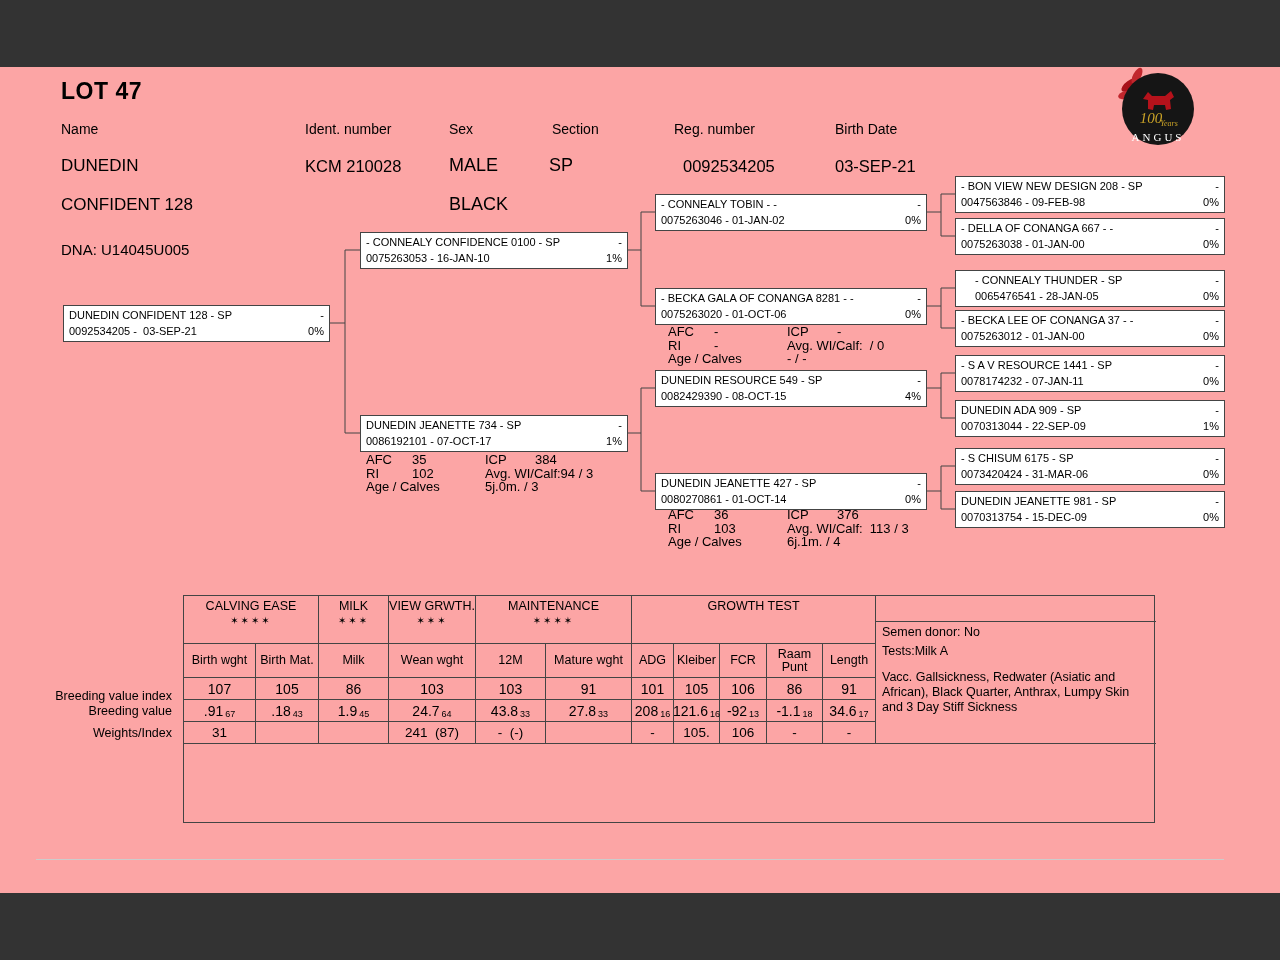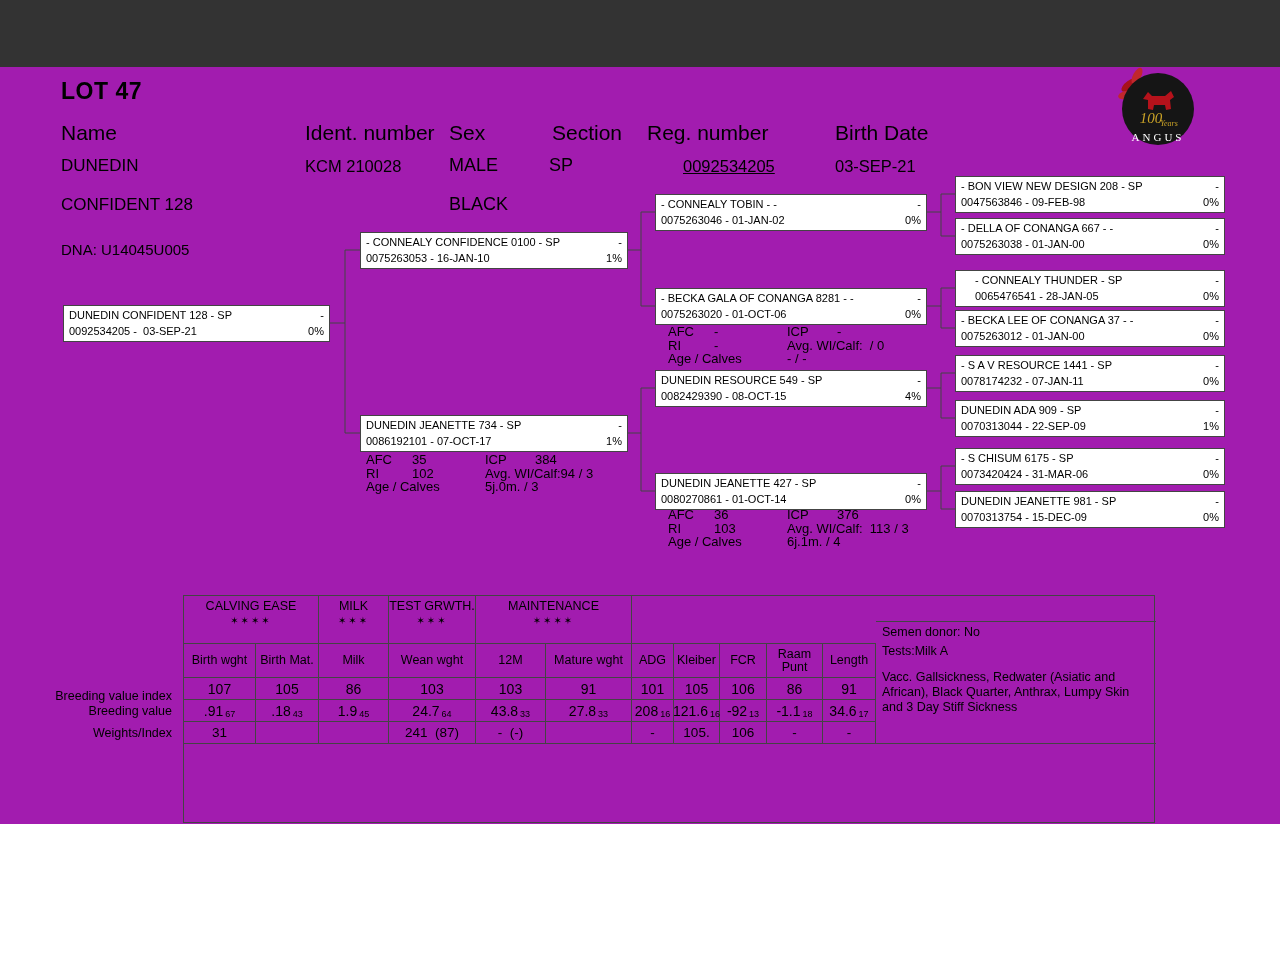--- a/index.html
+++ b/index.html
@@ -1,25 +1,25 @@
 <!DOCTYPE html>
 <html><head>
 <meta charset="utf-8">
 <style>
   * { margin:0; padding:0; box-sizing:border-box; }
   html,body { background:#fff; }
-  #page { position:relative; width:1280px; height:824px; background:#a21caf; overflow:hidden;
+  #page { position:relative; width:1280px; height:960px; background:#fca5a5; overflow:hidden;
           font-family:"Liberation Sans", sans-serif; color:#000; }
   .bar { position:absolute; left:0; width:1280px; height:67px; background:#333; }
   .bar.top { top:0; } .bar.bottom { top:893px; }
 
   .abs { position:absolute; }
   .lot { font-size:23px; font-weight:bold; letter-spacing:.5px; }
   .owner { font-size:15px; }
-  .flabel { font-size:21px; }
+  .flabel { font-size:14px; }
   .fval { font-size:16.5px; }
   .fval.big { font-size:18px; }
   .dna { font-size:15px; }
 
   
   .pbox { position:absolute; height:37px; border:1px solid #444; background:#fff;
           font-size:11px; line-height:16px; padding:1px 5px; }
   .pbox .prow { display:flex; justify-content:space-between; }
   .pbox span { white-space:pre; }
   .pedlines { position:absolute; left:0; top:0; pointer-events:none; }
@@ -72,28 +72,28 @@
       <text x="36" y="57" text-anchor="middle" font-family="Liberation Serif, serif" font-style="italic" font-size="15" fill="#c9a227">100</text>
       <text x="54" y="60" text-anchor="middle" font-family="Liberation Serif, serif" font-style="italic" font-size="8" fill="#c9a227">Years</text>
       <text x="43" y="75" text-anchor="middle" font-family="Liberation Serif, serif" font-size="11" letter-spacing="3" fill="#ffffff">ANGUS</text>
     </svg>
   </div>
 
   <div class="abs flabel" style="left:61px;top:121px;">Name</div>
   <div class="abs flabel" style="left:305px;top:121px;">Ident. number</div>
   <div class="abs flabel" style="left:449px;top:121px;">Sex</div>
   <div class="abs flabel" style="left:552px;top:121px;">Section</div>
-  <div class="abs flabel" style="left:647px;top:121px;">Reg. number</div>
+  <div class="abs flabel" style="left:674px;top:121px;">Reg. number</div>
   <div class="abs flabel" style="left:835px;top:121px;">Birth Date</div>
 
   <div class="abs fval big" style="left:61px;top:156px;font-size:17px;">DUNEDIN</div>
   <div class="abs fval" style="left:305px;top:157px;">KCM 210028</div>
   <div class="abs fval big" style="left:449px;top:155px;">MALE</div>
   <div class="abs fval big" style="left:549px;top:155px;">SP</div>
-  <div class="abs fval" style="left:683px;top:157px;text-decoration:underline;">0092534205</div>
+  <div class="abs fval" style="left:683px;top:157px;">0092534205</div>
   <div class="abs fval" style="left:835px;top:157px;">03-SEP-21</div>
   <div class="abs fval" style="left:61px;top:195px;font-size:17px;">CONFIDENT 128</div>
   <div class="abs fval big" style="left:449px;top:194px;">BLACK</div>
   <div class="abs dna" style="left:61px;top:241px;">DNA: U14045U005</div>
 
   <svg class="pedlines" width="1280" height="600">
     <path fill="none" stroke="#444" stroke-width="1" d="
       M330 323 H345 M345 250 V433 M345 250 H360 M345 433 H360
       M628 250 H641 M641 212 V306 M641 212 H655 M641 306 H655
       M628 433 H641 M641 388 V491 M641 388 H655 M641 491 H655
@@ -321,26 +321,29 @@
       <div class="trow r-groups">
         <div class="gcell" style="width:135px;">
             <div>CALVING EASE</div>
             <div class="stars">✶✶✶✶</div>
           </div>
         <div class="gcell" style="width:70px;">
             <div>MILK</div>
             <div class="stars">✶✶✶</div>
           </div>
         <div class="gcell" style="width:87px;">
-            <div>TEST GRWTH.</div>
+            <div>VIEW GRWTH.</div>
             <div class="stars">✶✶✶</div>
           </div>
         <div class="gcell" style="width:156px;">
             <div>MAINTENANCE</div>
             <div class="stars">✶✶✶✶</div>
+          </div>
+        <div class="gcell" style="width:244px;">
+            <div>GROWTH TEST</div>
           </div>
       </div>
       <div class="trow r-heads">
         <div class="hcell" style="width:72px;">Birth wght</div>
         <div class="hcell" style="width:63px;">Birth Mat.</div>
         <div class="hcell" style="width:70px;">Milk</div>
         <div class="hcell" style="width:87px;">Wean wght</div>
         <div class="hcell" style="width:70px;">12M</div>
         <div class="hcell" style="width:86px;">Mature wght</div>
         <div class="hcell" style="width:42px;">ADG</div>

